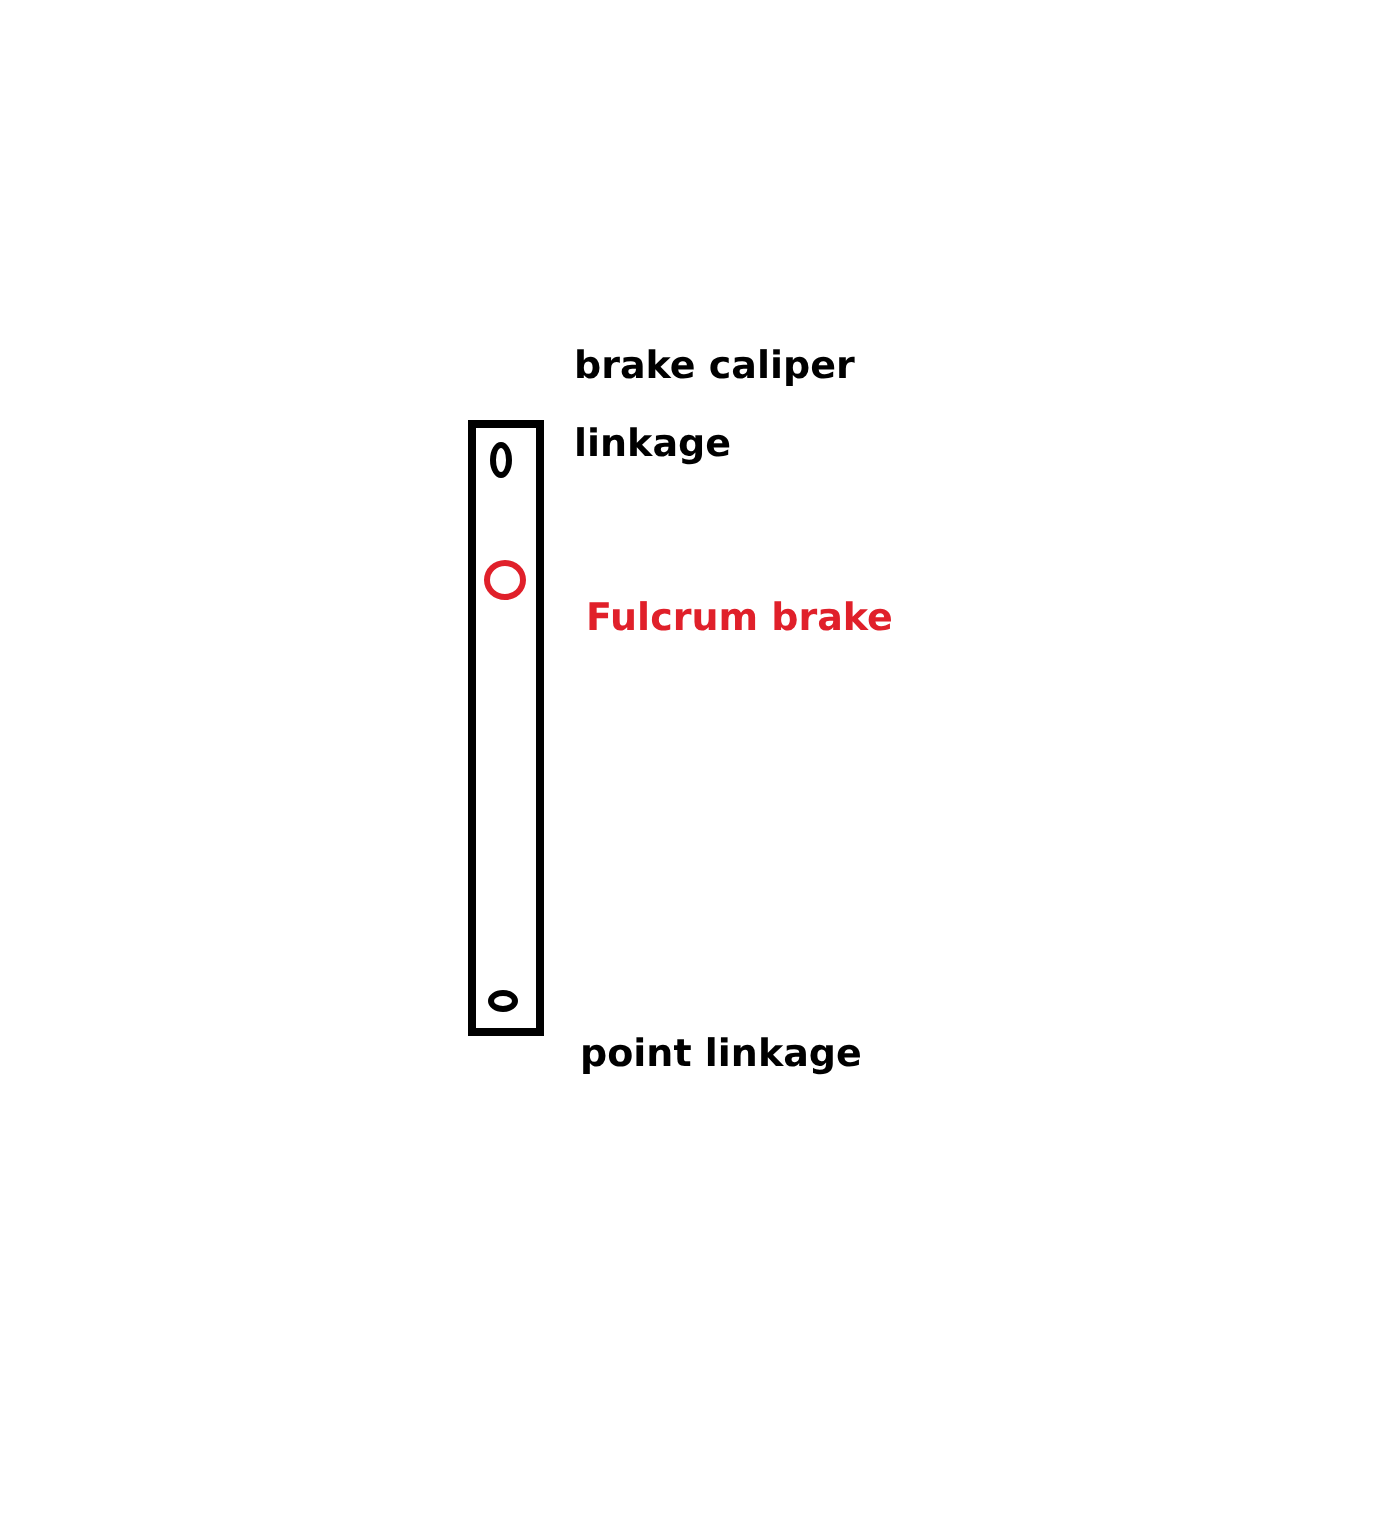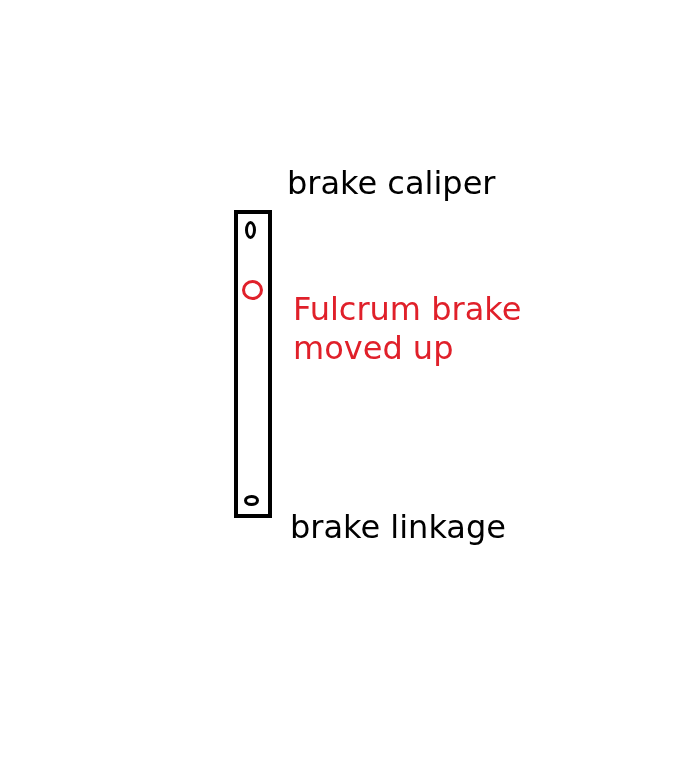--- a/index.html
+++ b/index.html
@@ -1,37 +1,37 @@
 <!DOCTYPE html>
 <html><head>
 <meta charset="utf-8">
 <style>
   html, body { margin:0; padding:0; background:#ffffff; }
   body { width:698px; height:768px; position:relative; overflow:hidden; font-family:"DejaVu Sans", sans-serif; }
   .lever { position:absolute; left:234px; top:210px; width:30px; height:300px; border:4px solid #000; background:#fff; }
   .hole { position:absolute; border-style:solid; border-radius:50%; box-sizing:border-box; }
-  .label { position:absolute; font-weight:normal; font-size:32px; line-height:39px; white-space:nowrap; }
+  .label { position:absolute; font-weight:bold; font-size:19px; line-height:39px; white-space:nowrap; }
   .black { color:#000; }
   .red { color:#e0202a; }
 </style>
 </head>
 <body>
 
 <div>
   <div class="lever"></div>
 
   <div class="hole" style="left:245px; top:221px; width:11px; height:18px; border-width:3px; border-color:#000;"></div>
 
   <div class="hole" style="left:242px; top:280px; width:21px; height:20px; border-width:3px; border-color:#e0202a;"></div>
 
   <div class="hole" style="left:244px; top:495px; width:15px; height:11px; border-width:3px; border-color:#000;"></div>
 
   <div class="label black" style="left:287px; top:164px;">
     <div>brake caliper</div>
+    <div>linkage</div>
   </div>
 
   <div class="label red" style="left:293px; top:290px;">
     <div>Fulcrum brake</div>
-    <div>moved up</div>
   </div>
 
-  <div class="label black" style="left:290px; top:508px;">brake linkage</div>
+  <div class="label black" style="left:290px; top:508px;">point linkage</div>
 </div>
 
 </body></html>

